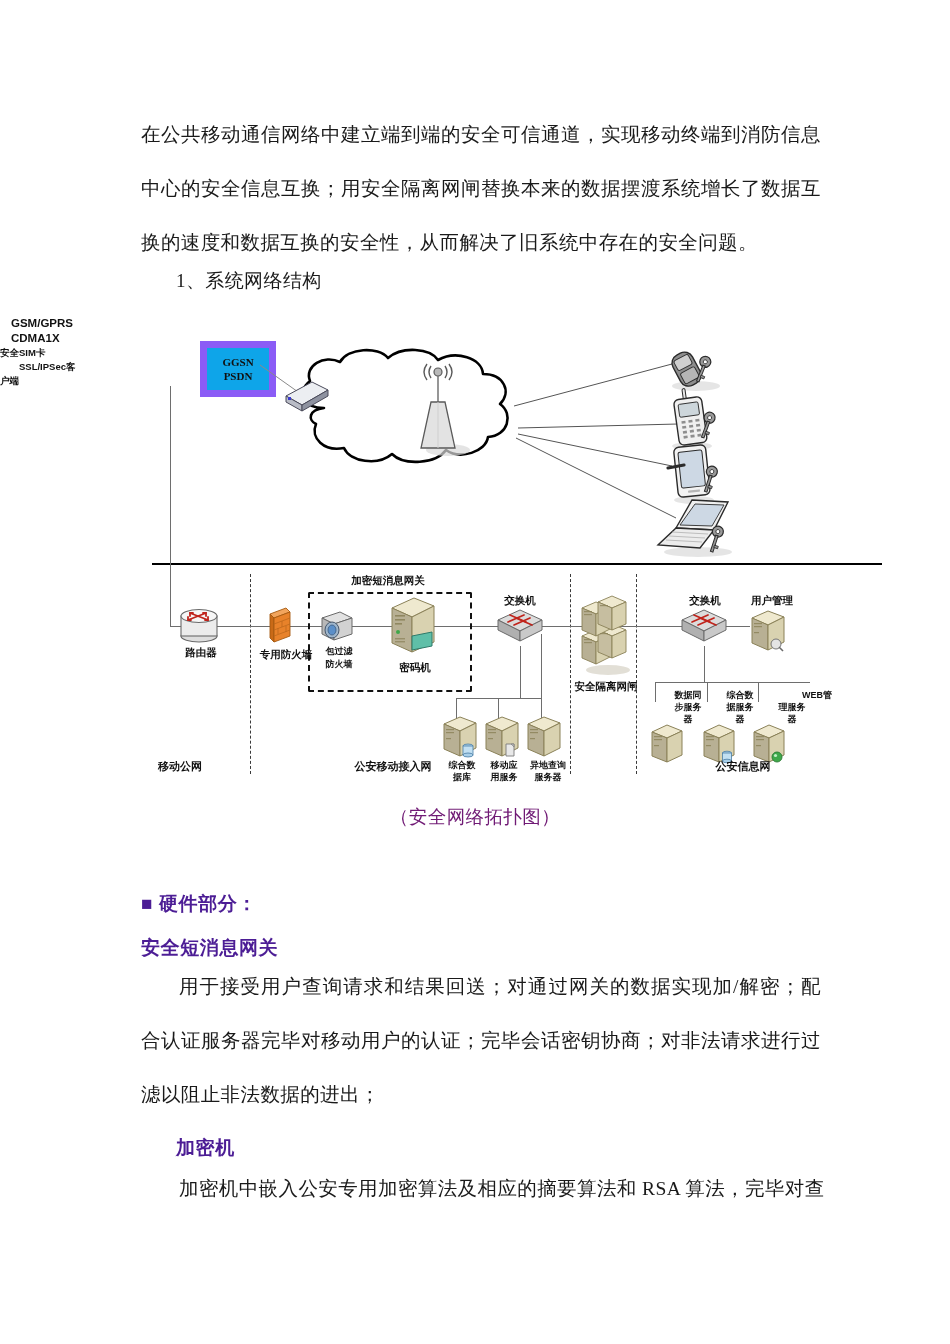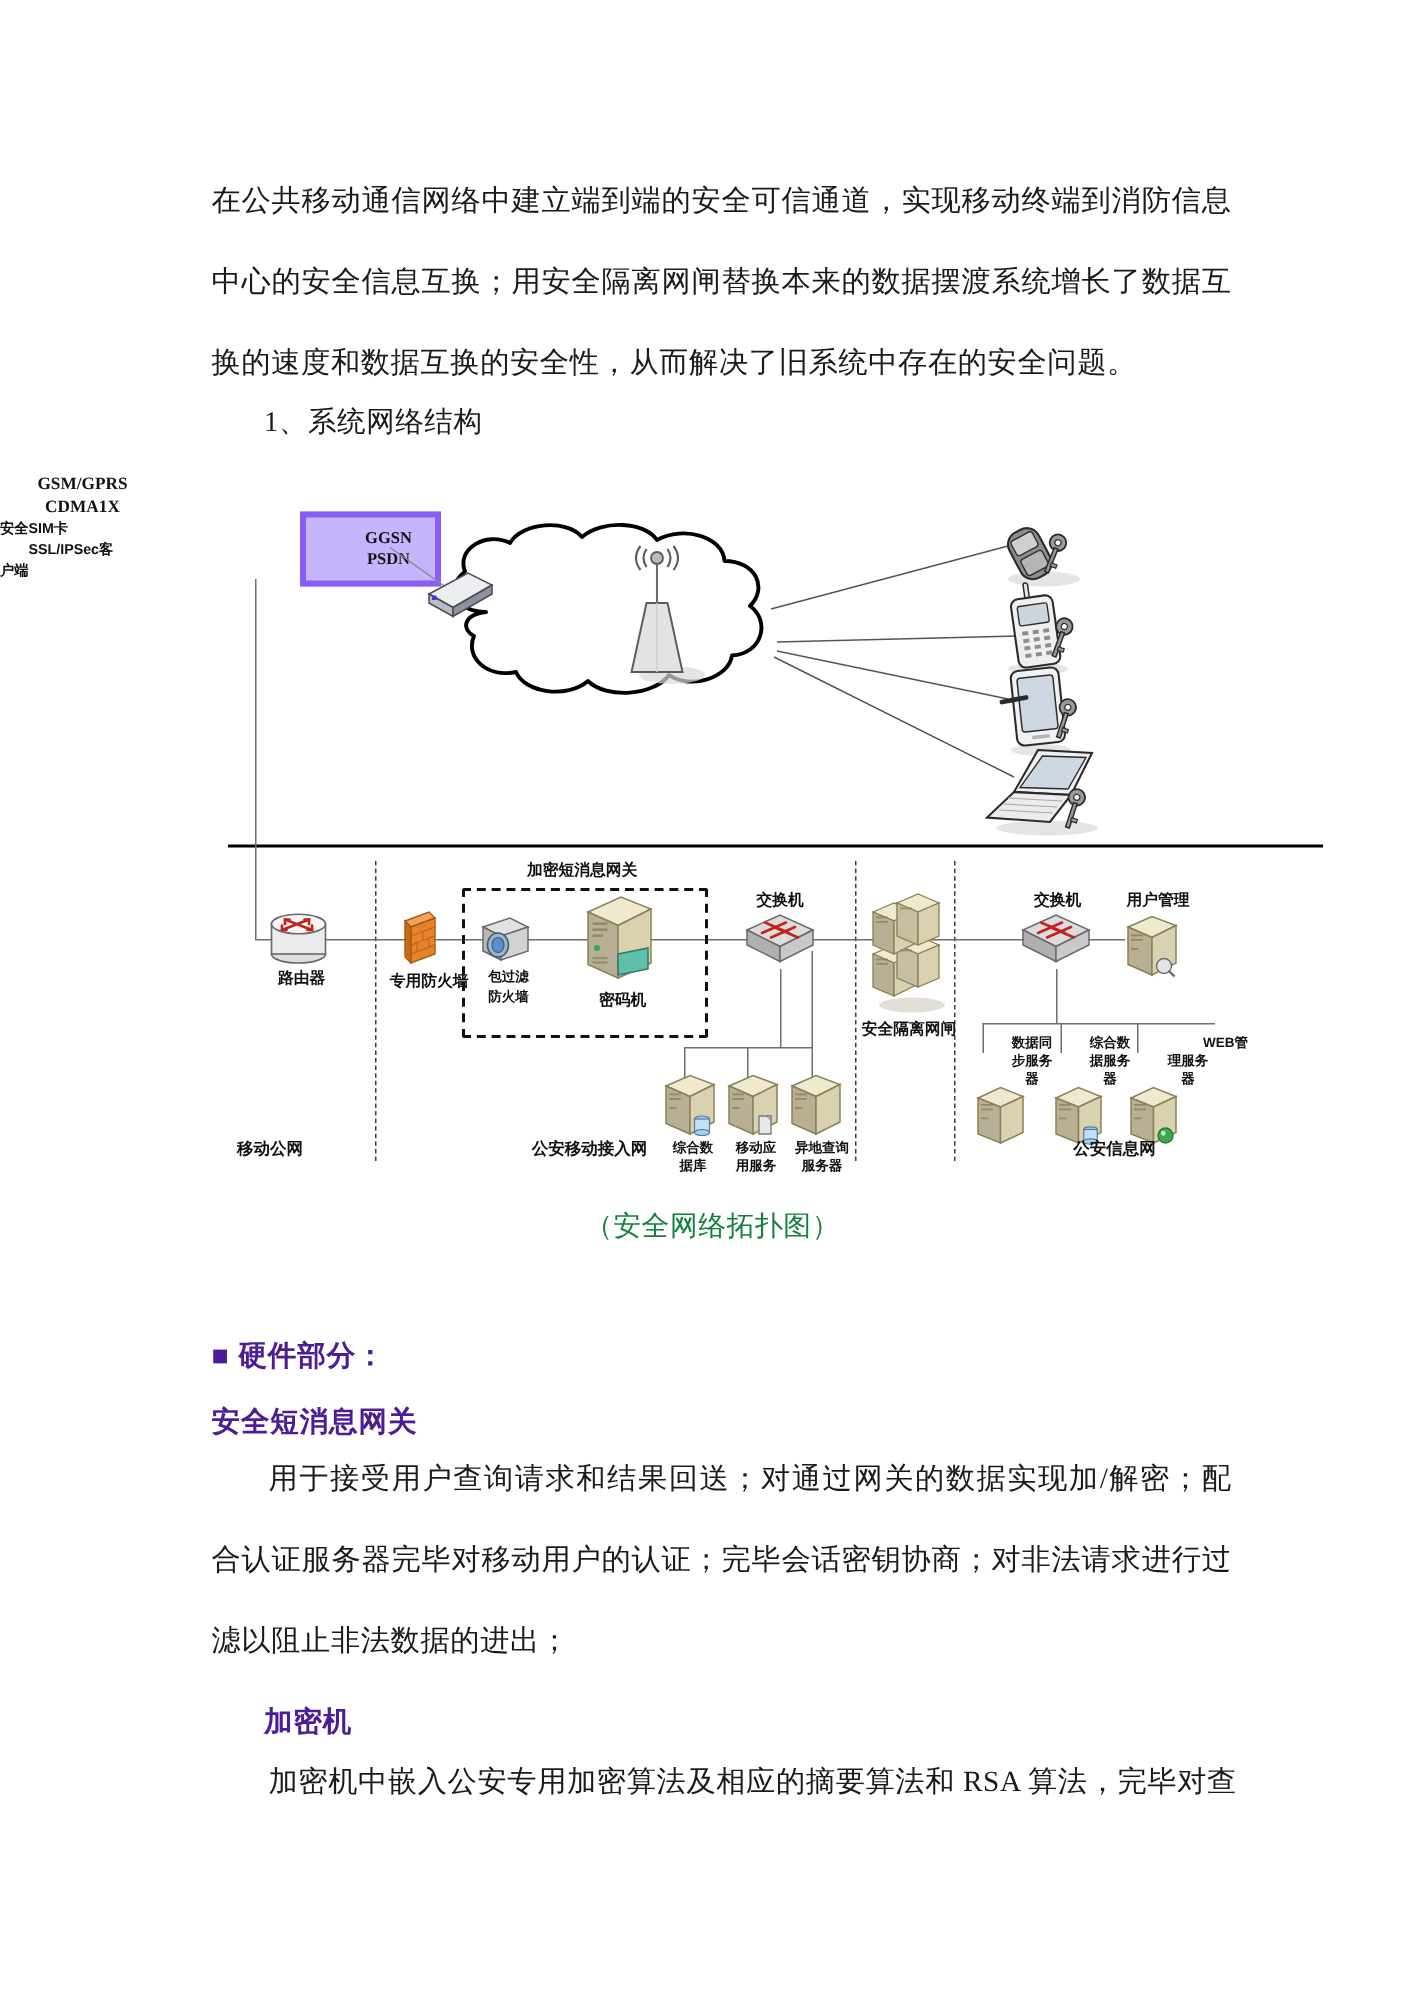--- a/index.html
+++ b/index.html
@@ -22,21 +22,21 @@
   .p-top{left:141px;top:108px;width:680px;}
 
   .numline{
     position:absolute;font-size:19px;color:#1a1a1a;letter-spacing:.4px;
   }
   .bold-h{
     position:absolute;font-weight:bold;font-size:19px;letter-spacing:.6px;
     font-family:"Liberation Sans","DejaVu Sans",sans-serif;color:#4c1d95;
   }
   .caption{
-    position:absolute;font-size:18.5px;color:#15803d;letter-spacing:.4px;
+    position:absolute;font-size:18.5px;color:#701a75;letter-spacing:.4px;
     width:950px;text-align:center;left:0;
   }
 
   
   .diagram{position:absolute;left:0;top:316px;width:950px;height:480px;}
   .dz{position:absolute;}
 
   .vline{position:absolute;border-left:1.4px dashed #3a3a3a;}
   .hrule{position:absolute;height:0;border-top:2.2px solid #000;}
   .wire{position:absolute;background:#6e6e6e;}
@@ -53,30 +53,30 @@
     font-weight:bold;font-size:9px;line-height:11px;color:#111;
     text-align:center;letter-spacing:0;
   }
   .lbl-lg{font-size:10.5px;line-height:12.5px;}
   .lbl-zone{font-size:11px;font-weight:bold;}
   .lbl-ggsn{
     font-family:"Liberation Serif","DejaVu Serif",serif;
     font-weight:bold;font-size:11px;line-height:14px;
   }
   .lbl-cloud{
-    font-family:Liberation Serif, serif;
-    font-weight:bold;font-size:11.5px;line-height:15px;text-align:center;
+    font-family:Liberation Sans, sans-serif;
+    font-weight:bold;font-size:11.5px;line-height:15px;text-align:left;margin-left:11px;
   }
   .lbl-right{
     font-family:"Liberation Sans","DejaVu Sans",sans-serif;
     font-weight:bold;font-size:9.5px;line-height:14px;text-align:left;
   }
   .ggsn-box{
-    position:absolute;border:4px solid #8b5cf6;background:#c4b5fd;
-    display:flex;align-items:center;justify-content:center;padding-left:24px;
+    position:absolute;border:7px solid #8b5cf6;background:#0ea5e9;
+    display:flex;align-items:center;justify-content:center;
   }
   svg{display:block;overflow:visible;}
 </style>
 </head>
 <body>
 
 <div class="page">
 
   <div class="para p-top">在公共移动通信网络中建立端到端的安全可信通道，实现移动终端到消防信息中心的安全信息互换；用安全隔离网闸替换本来的数据摆渡系统增长了数据互换的速度和数据互换的安全性，从而解决了旧系统中存在的安全问题。</div>
 

